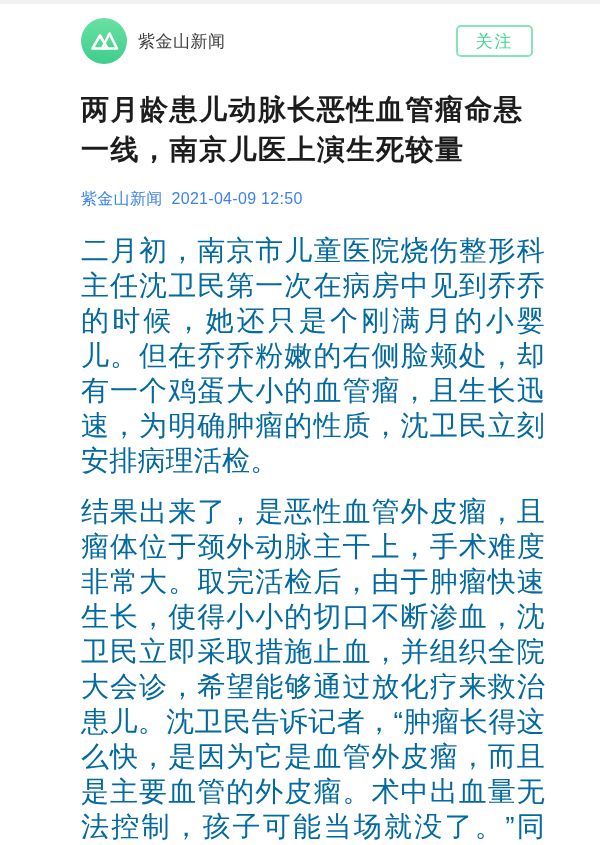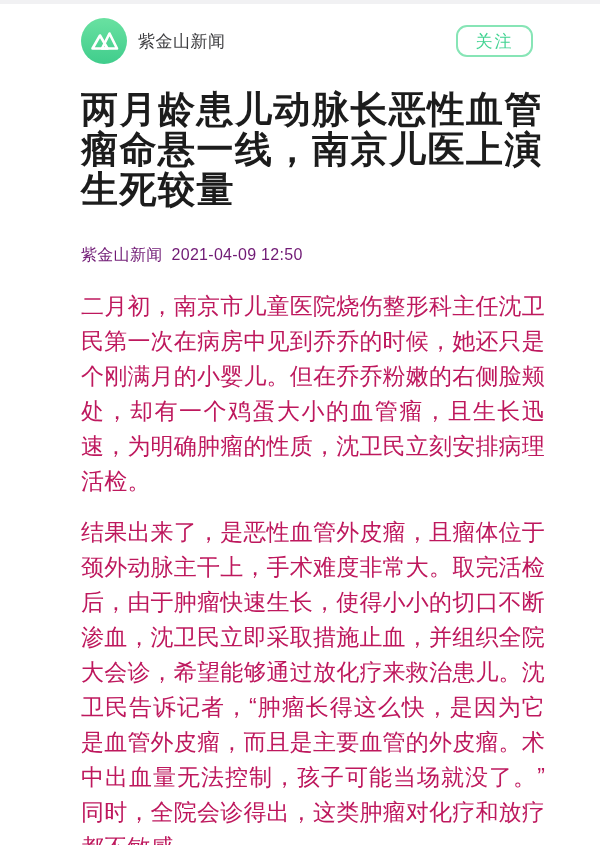--- a/index.html
+++ b/index.html
@@ -42,51 +42,51 @@
     letter-spacing: 0.5px;
     cursor: pointer;
   }
   .header-spacer { flex: 1 1 auto; }
   .follow-btn {
     margin-right: 12px;
     width: 77px;
     height: 32px;
     background: #ffffff;
     border: 2px solid #87e5b6;
-    border-radius: 11px;
+    border-radius: 5px;
     color: #42d392;
     font-size: 17px;
     letter-spacing: 2px;
     display: flex;
     align-items: center;
     justify-content: center;
     cursor: pointer;
     font-family: inherit;
   }
   
   .article-title {
     margin-top: 26px;
-    font-size: 37px;
+    font-size: 28px;
     line-height: 40px;
     font-weight: 700;
     color: #1c1c1c;
     letter-spacing: 1.5px;
   }
   .byline {
-    margin-top: 35px;
+    margin-top: 19px;
     font-size: 16px;
-    color: #701a75;
+    color: #3b82f6;
     letter-spacing: 0.3px;
   }
   .byline .byline-source { margin-right: 9px; }
   .article-body { margin-top: 23px; }
   .article-body p {
-    font-size: 23px;
+    font-size: 28px;
     line-height: 35px;
-    color: #be185d;
+    color: #0369a1;
     text-align: justify;
     text-justify: inter-ideograph;
     letter-spacing: 0.2px;
   }
   .article-body p + p { margin-top: 16px; }
 </style>
 </head>
 <body>
 
 <div class="top-strip"></div>

